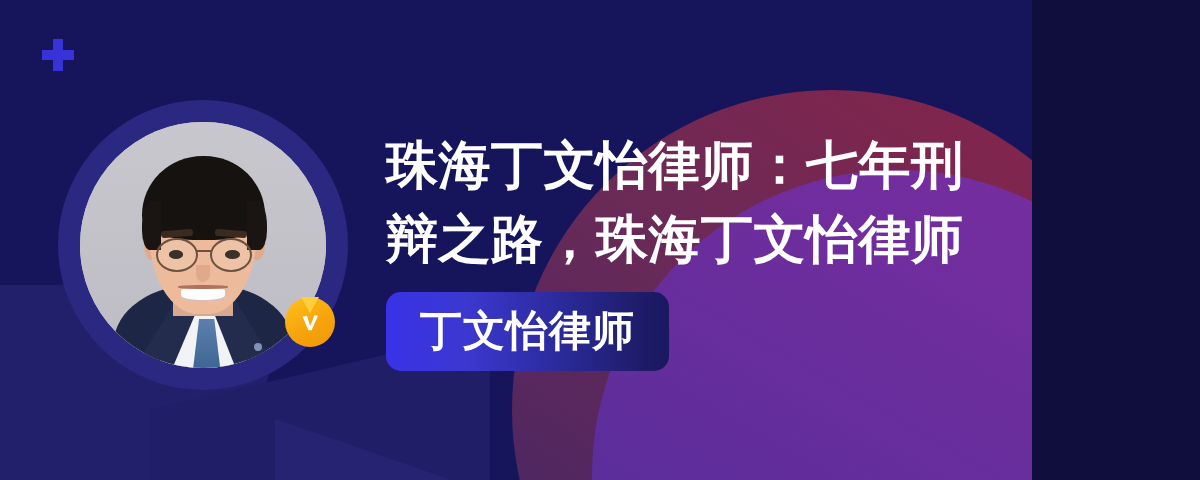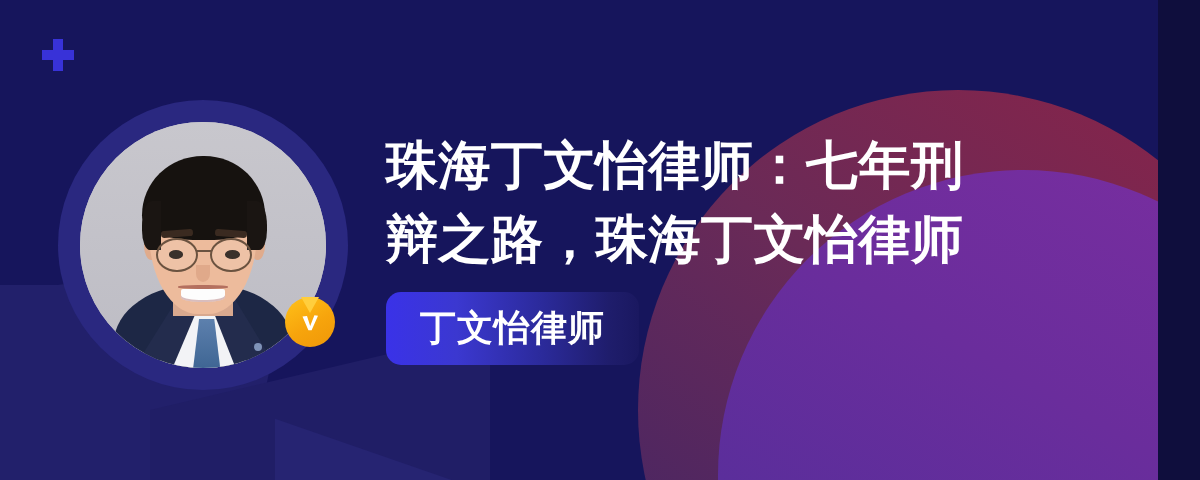--- a/index.html
+++ b/index.html
@@ -4,21 +4,21 @@
 <style>
   * { margin:0; padding:0; box-sizing:border-box; }
   html, body {
     width:1200px; height:480px;
     font-family:"Liberation Sans","DejaVu Sans",sans-serif;
     background:#0f0e3d;
     overflow:hidden;
   }
   .banner {
     position:relative;
-    width:1158px; height:480px;
+    width:1032px; height:480px;
     background:#16155c;
     overflow:hidden;
   }
 
   
   .deco-layer { position:absolute; inset:0; overflow:hidden; pointer-events:none; }
 
   .deco-poly-a {
     position:absolute;
     left:-40px; top:285px; width:300px; height:260px;
@@ -191,21 +191,21 @@
   }
   .headline .hl-line { display:block; }
 
   .name-chip {
     display:inline-block;
     margin-top:16px;
     padding:18px 34px 19px 34px;
     border-radius:15px;
     background:linear-gradient(90deg,#3a32e8 0%,#3b38d0 28%,#2b2a9a 62%,#1f1d6c 88%,#1a1860 100%);
     color:#ffffff;
-    font-size:36px;
+    font-size:42px;
     font-weight:700;
     letter-spacing:1px;
     line-height:1;
     white-space:nowrap;
   }
 </style>
 </head>
 <body>
 
 <div class="banner">

